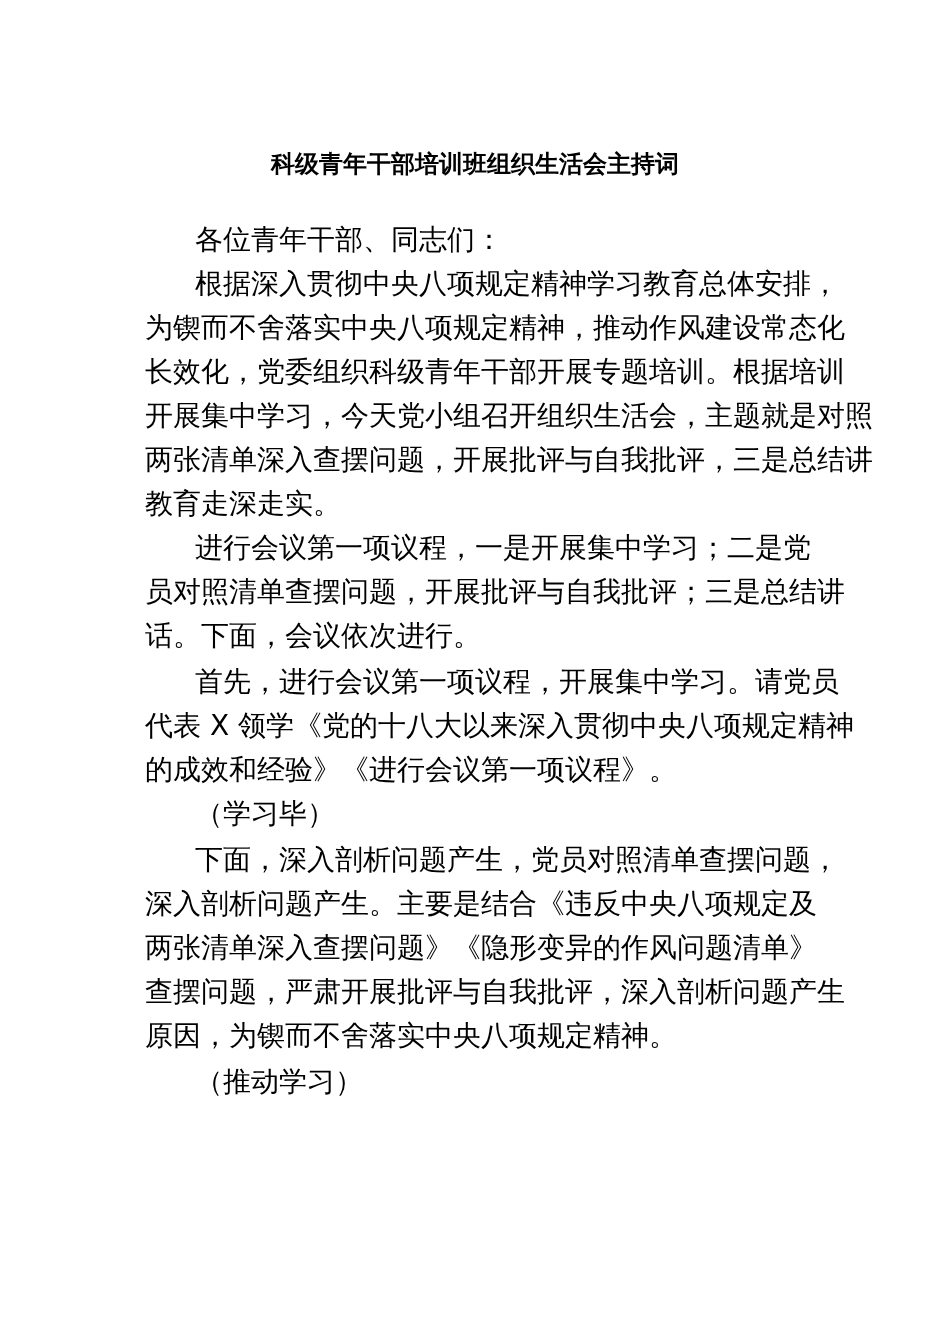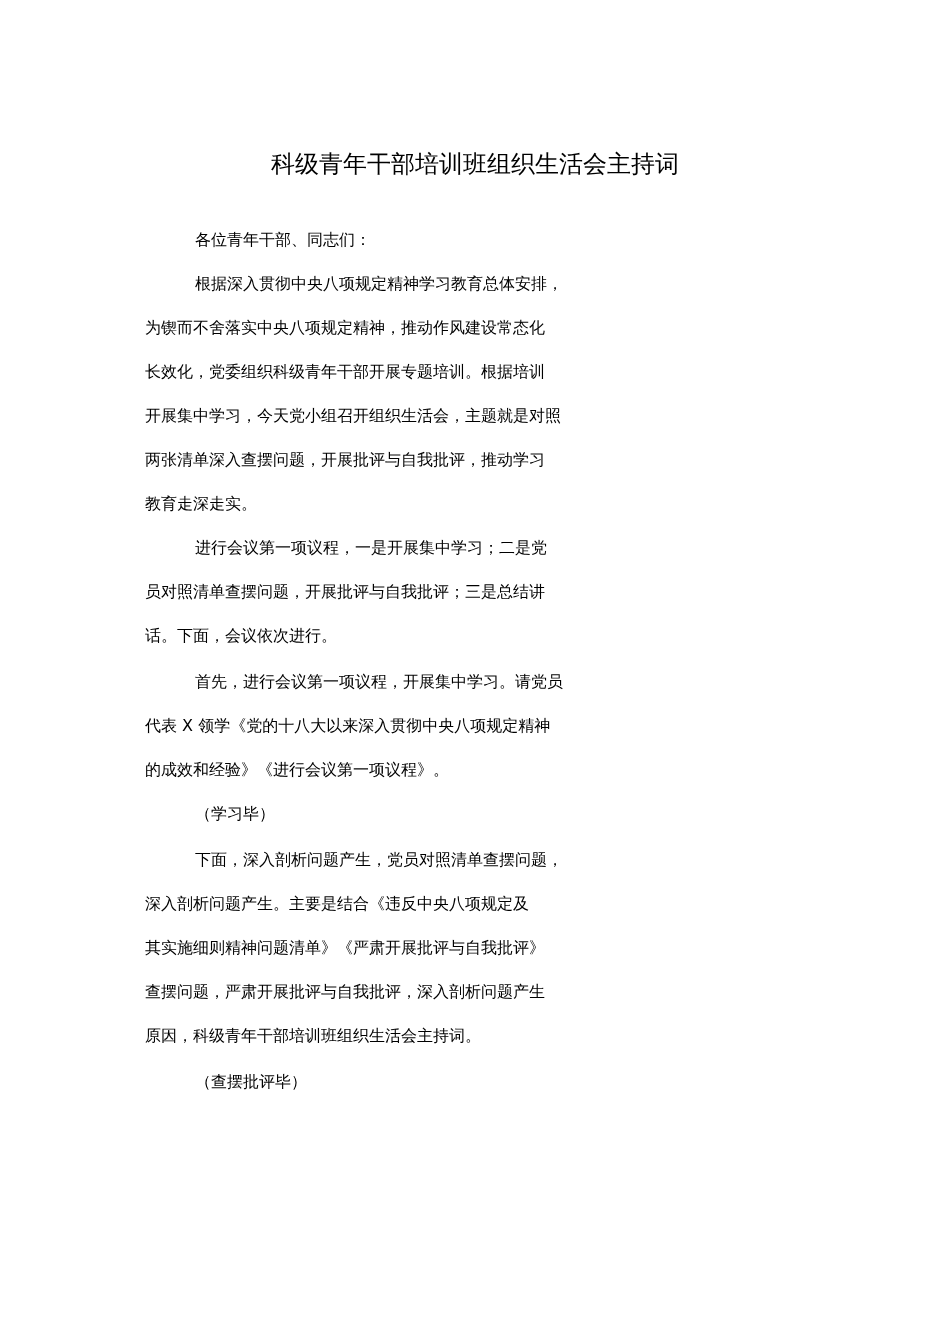--- a/index.html
+++ b/index.html
@@ -24,59 +24,60 @@
   }
   .title {
     position: absolute;
     top: 146px;
     left: 0;
     width: 950px;
     text-align: center;
     font-size: 24px;
     line-height: 36px;
     letter-spacing: 0px;
+    font-weight: bold;
   }
   .body-text {
     position: absolute;
     left: 145px;
     top: 0;
     width: 690px;
   }
   .line {
     position: absolute;
     left: 0;
     white-space: nowrap;
-    font-size: 16px;
+    font-size: 28px;
     line-height: 36px;
     height: 36px;
     text-align: center;
   }
   .indent { left: 50px; }
 </style>
 </head>
 <body>
 
 <div class="page">
   <div class="title">科级青年干部培训班组织生活会主持词</div>
 
   <div class="body-text">
     <div class="line indent" style="top:222px">各位青年干部、同志们：</div>
     <div class="line indent" style="top:266px">根据深入贯彻中央八项规定精神学习教育总体安排，</div>
     <div class="line" style="top:310px">为锲而不舍落实中央八项规定精神，推动作风建设常态化</div>
     <div class="line" style="top:354px">长效化，党委组织科级青年干部开展专题培训。根据培训</div>
     <div class="line" style="top:398px">开展集中学习，今天党小组召开组织生活会，主题就是对照</div>
-    <div class="line" style="top:442px">两张清单深入查摆问题，开展批评与自我批评，推动学习</div>
+    <div class="line" style="top:442px">两张清单深入查摆问题，开展批评与自我批评，三是总结讲</div>
     <div class="line" style="top:486px">教育走深走实。</div>
     <div class="line indent" style="top:530px">进行会议第一项议程，一是开展集中学习；二是党</div>
     <div class="line" style="top:574px">员对照清单查摆问题，开展批评与自我批评；三是总结讲</div>
     <div class="line" style="top:618px">话。下面，会议依次进行。</div>
     <div class="line indent" style="top:664px">首先，进行会议第一项议程，开展集中学习。请党员</div>
     <div class="line" style="top:708px">代表 X 领学《党的十八大以来深入贯彻中央八项规定精神</div>
     <div class="line" style="top:752px">的成效和经验》《进行会议第一项议程》。</div>
     <div class="line indent" style="top:796px">（学习毕）</div>
     <div class="line indent" style="top:842px">下面，深入剖析问题产生，党员对照清单查摆问题，</div>
     <div class="line" style="top:886px">深入剖析问题产生。主要是结合《违反中央八项规定及</div>
-    <div class="line" style="top:930px">其实施细则精神问题清单》《严肃开展批评与自我批评》</div>
+    <div class="line" style="top:930px">两张清单深入查摆问题》《隐形变异的作风问题清单》</div>
     <div class="line" style="top:974px">查摆问题，严肃开展批评与自我批评，深入剖析问题产生</div>
-    <div class="line" style="top:1018px">原因，科级青年干部培训班组织生活会主持词。</div>
-    <div class="line indent" style="top:1064px">（查摆批评毕）</div>
+    <div class="line" style="top:1018px">原因，为锲而不舍落实中央八项规定精神。</div>
+    <div class="line indent" style="top:1064px">（推动学习）</div>
   </div>
 </div>
 
 </body></html>

